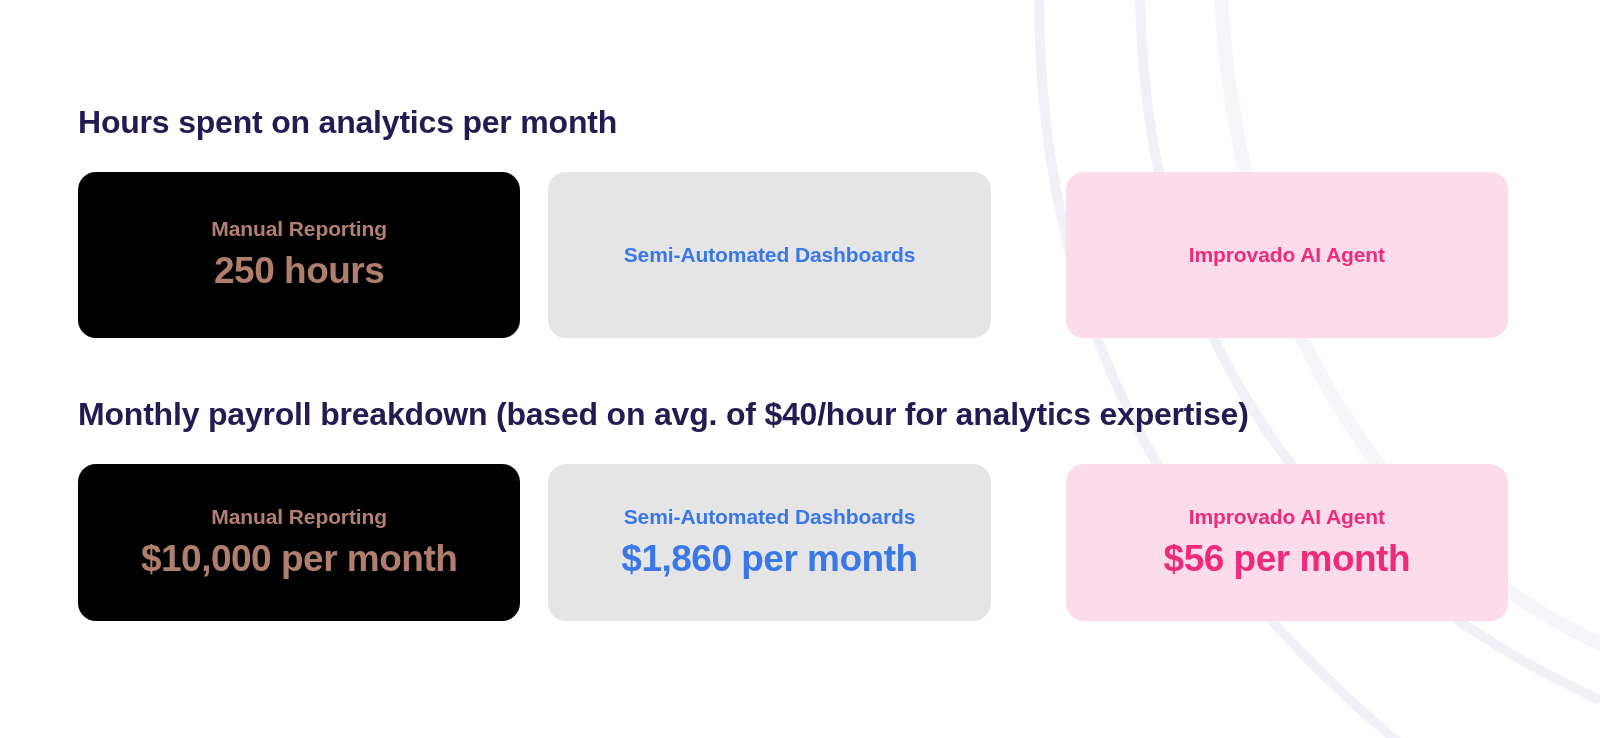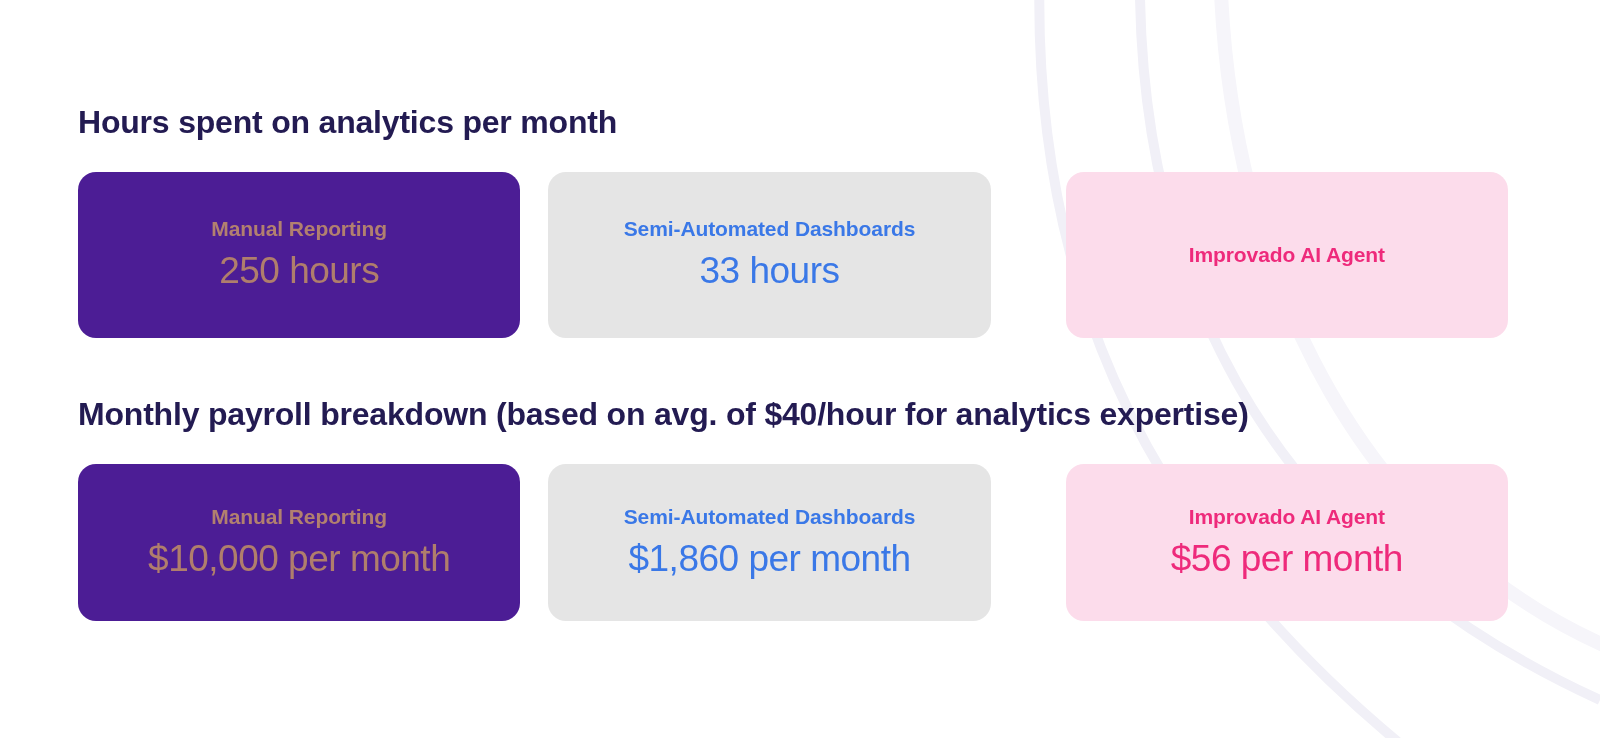--- a/index.html
+++ b/index.html
@@ -76,29 +76,29 @@
   .card-label {
     font-size: 21px;
     font-weight: 700;
     line-height: 26px;
     letter-spacing: -0.1px;
     white-space: nowrap;
   }
 
   .card-value {
     font-size: 37px;
-    font-weight: 400;
+    font-weight: 700;
     line-height: 46px;
     letter-spacing: -0.5px;
     margin-top: 6px;
     white-space: nowrap;
   }
 
   
-  .theme-manual            { background: #4c1d95; }
+  .theme-manual            { background: #000000; }
   .theme-manual .card-label{ color: #B2806F; }
   .theme-manual .card-value{ color: #B07E6C; }
 
   
   .theme-semi            { background: #e5e5e5; }
   .theme-semi .card-label{ color: #3A78E7; }
   .theme-semi .card-value{ color: #3A78E7; }
 
   
   .theme-improvado            { background: #FCDCEB; margin-left: 47px; }
@@ -125,21 +125,20 @@
 
     <div class="card-row">
 
       <div class="card theme-manual">
         <div class="card-label">Manual Reporting</div>
         <div class="card-value">250 hours</div>
       </div>
 
       <div class="card theme-semi">
         <div class="card-label">Semi-Automated Dashboards</div>
-        <div class="card-value">33 hours</div>
       </div>
 
       <div class="card theme-improvado">
         <div class="card-label">Improvado AI Agent</div>
       </div>
 
     </div>
   </section>
 
   <section class="section" id="section-payroll">

